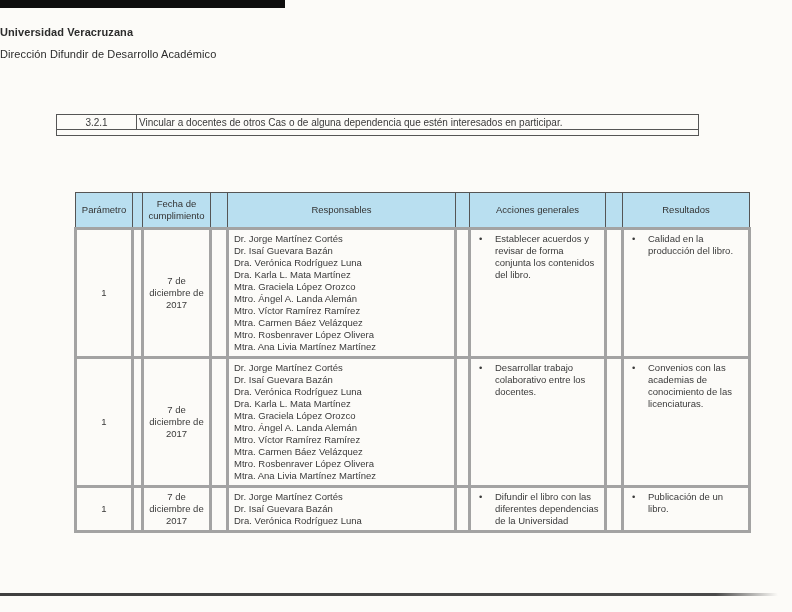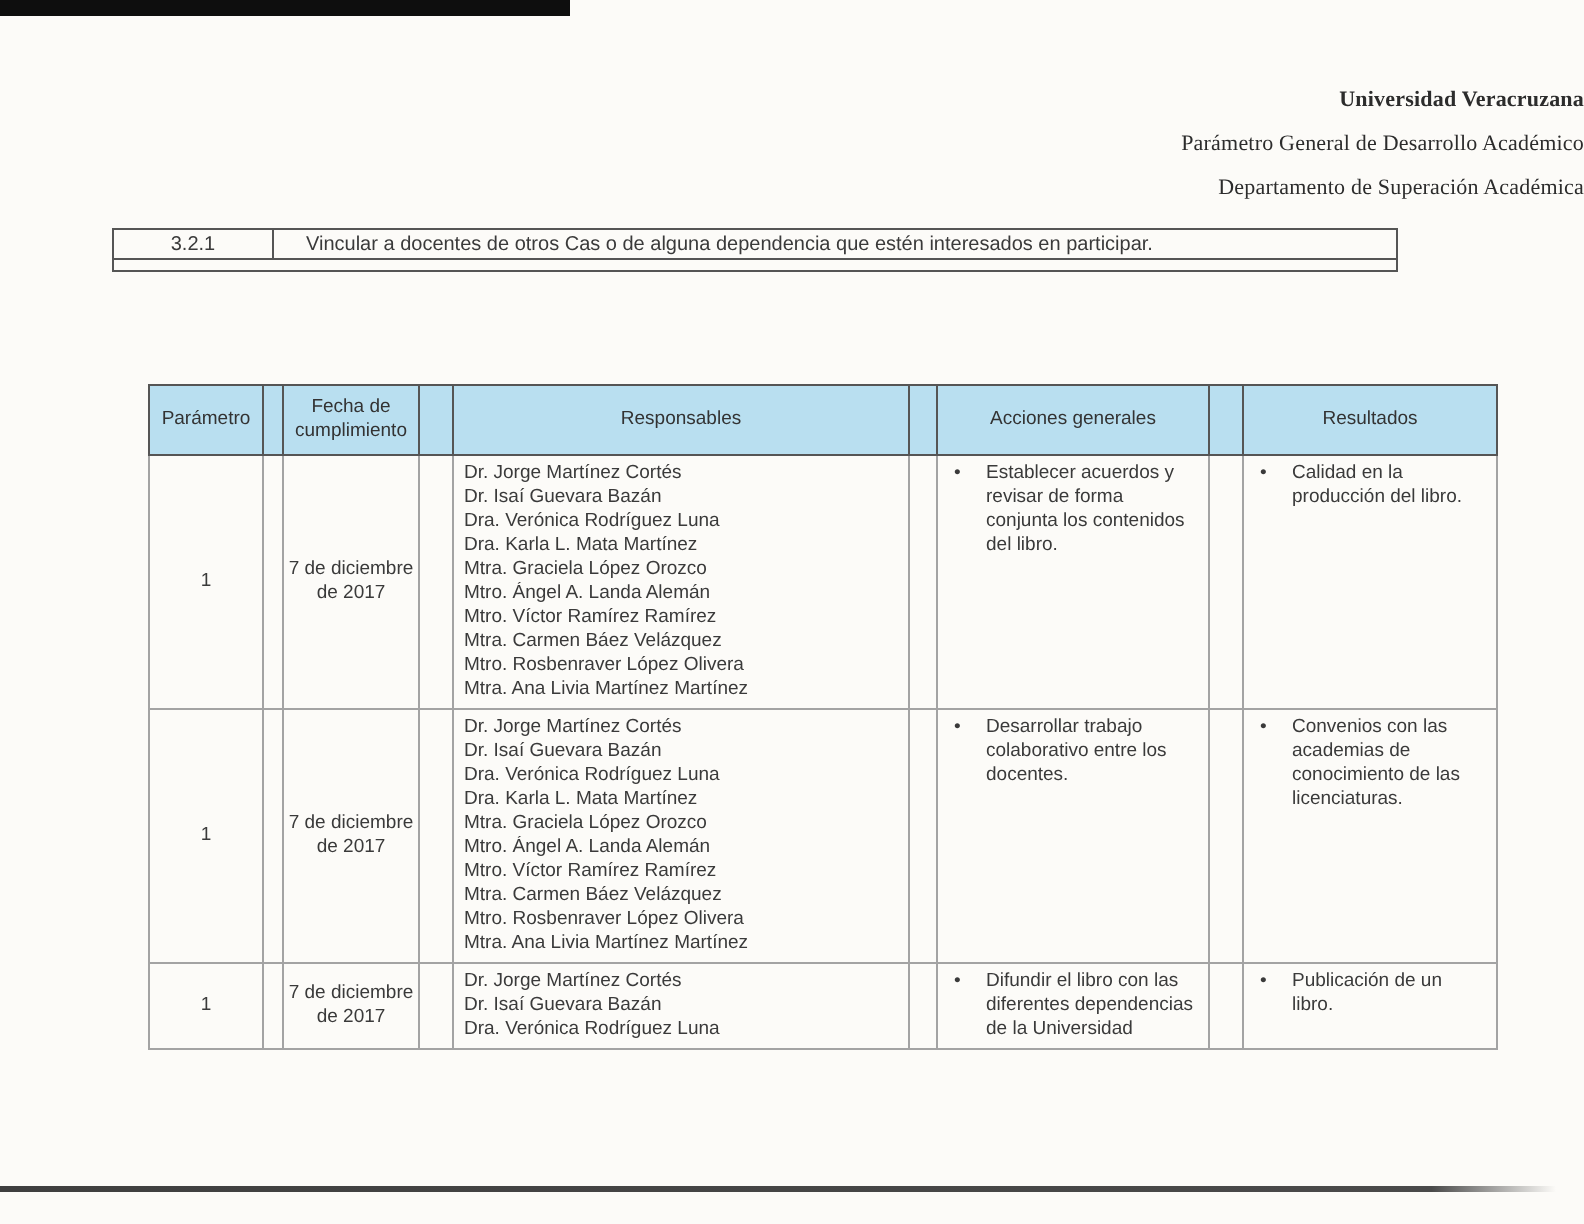--- a/index.html
+++ b/index.html
@@ -25,45 +25,44 @@
   }
   .bottom-line {
     position: absolute;
     left: 0; top: 593px;
     width: 778px; height: 3px;
     background: linear-gradient(90deg, #3f3f3f 0%, #4a4a4a 92%, rgba(74,74,74,0) 100%);
   }
   
   .doc-header {
     position: absolute;
-    top: 44px; left: 0; right: 0;
-    text-align: right;
+    top: 26px; left: 0; right: 0;
+    text-align: left;
     color: #2c2c2c;
-    font-family: Liberation Serif, serif;
   }
   .doc-header .line {
     font-size: 11px;
     margin-bottom: 10px;
     letter-spacing: 0.1px;
   }
   .doc-header .line.bold { font-weight: bold; }
 
   
   .obj-table {
     position: absolute;
     left: 56px; top: 114px;
     width: 643px;
     border-collapse: collapse;
     table-layout: fixed;
     font-size: 10px;
     color: #3a3a3a;
   }
   .obj-table td {
     border: 1px solid #555;
-    padding: 1px 16px;
+    padding: 1px 2px;
     height: 12px;
     line-height: 11px;
     white-space: nowrap;
     overflow: hidden;
   }
   .obj-table td.code {
     text-align: center;
     padding: 1px 2px;
   }
   .obj-table tr.sep td {
@@ -87,21 +86,21 @@
     border: 1px solid #555;
     font-weight: normal;
     font-size: 9.5px;
     color: #333;
     height: 30px;
     padding: 2px 3px;
     vertical-align: middle;
     line-height: 12px;
   }
   .main-table td {
-    border: 1px solid #a3a3a3;
+    border: 3px solid #a3a3a3;
     vertical-align: top;
     padding: 3px 5px;
     line-height: 12px;
   }
   .main-table td.mid {
     text-align: center;
     vertical-align: middle;
     padding: 2px;
   }
   .main-table td.sp, .main-table th.sp { padding: 0; }
@@ -117,22 +116,21 @@
 </style>
 </head>
 <body>
 
 <div class="scan">
 
   <div class="top-bar"></div>
 
   <div class="doc-header">
     <div class="line bold">Universidad Veracruzana</div>
-    <div class="line">Parámetro General de Desarrollo Académico</div>
-    <div class="line">Departamento de Superación Académica</div>
+    <div class="line">Dirección Difundir de Desarrollo Académico</div>
   </div>
 
   <table class="obj-table">
     <colgroup>
         <col style="width:80px">
         <col>
       </colgroup>
     <tbody>
       <tr>
         <td class="code">3.2.1</td>

